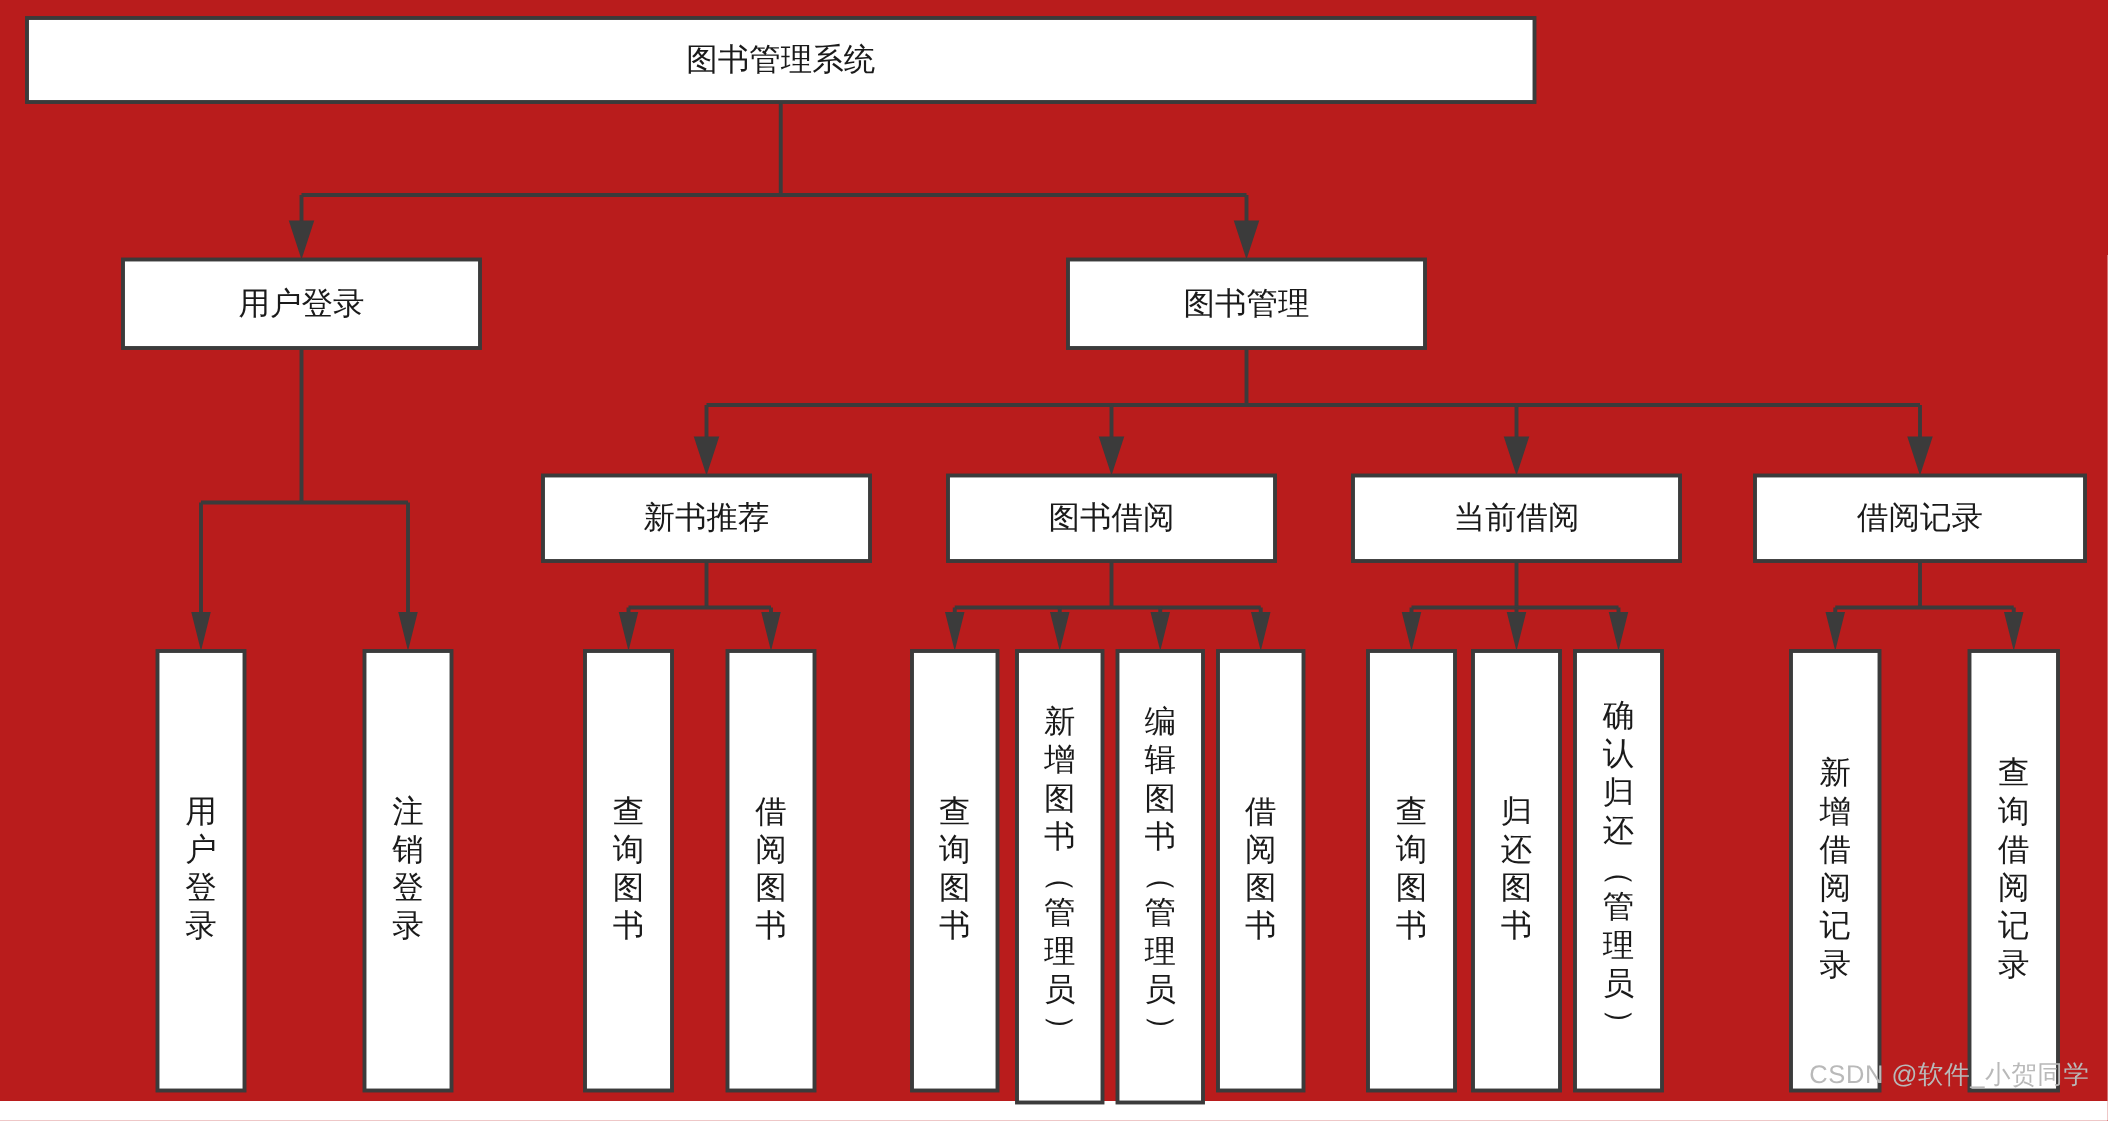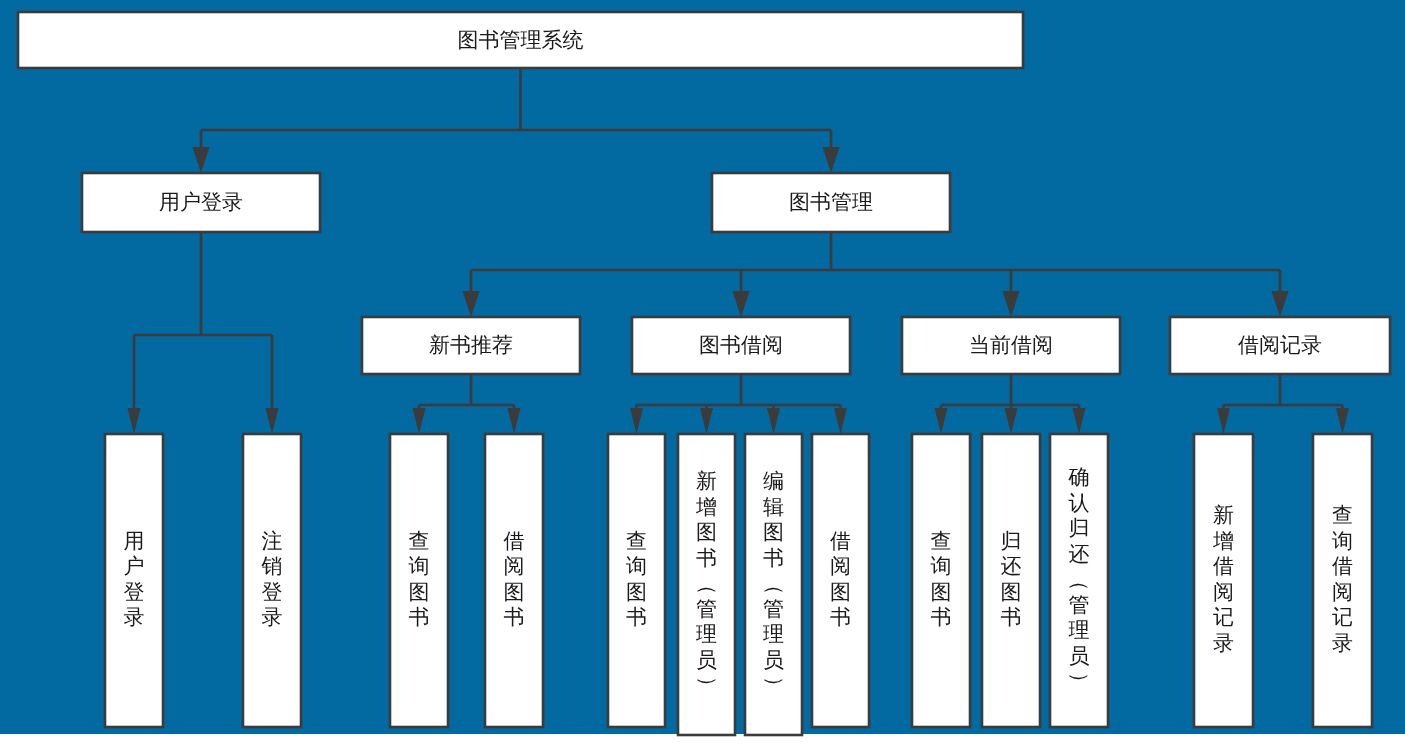--- a/index.html
+++ b/index.html
@@ -12,21 +12,21 @@
     width: 1405px;
     height: 747px;
     font-family: "Liberation Sans", "DejaVu Sans", sans-serif;
     overflow: hidden;
     position: relative;
   }
   #diagram-root {
     position: relative;
     width: 1405px;
     height: 734px;
-    background: #0369a1;
+    background: #b91c1c;
   }
   svg#tree-svg {
     position: absolute;
     left: 0;
     top: 0;
     width: 1405px;
     height: 747px;
     display: block;
   }
   .node-box {
@@ -281,14 +281,15 @@
           <text class="node-label-vertical" x="1342.5" y="516.75" font-size="21" dominant-baseline="middle">查</text>
           <text class="node-label-vertical" x="1342.5" y="542.25" font-size="21" dominant-baseline="middle">询</text>
           <text class="node-label-vertical" x="1342.5" y="567.75" font-size="21" dominant-baseline="middle">借</text>
           <text class="node-label-vertical" x="1342.5" y="593.25" font-size="21" dominant-baseline="middle">阅</text>
           <text class="node-label-vertical" x="1342.5" y="618.75" font-size="21" dominant-baseline="middle">记</text>
           <text class="node-label-vertical" x="1342.5" y="644.25" font-size="21" dominant-baseline="middle">录</text>
         </g>
       </g>
   </svg>
 
+  <div class="watermark-text">CSDN @软件_小贺同学</div>
 
 </div>
 
 </body></html>

